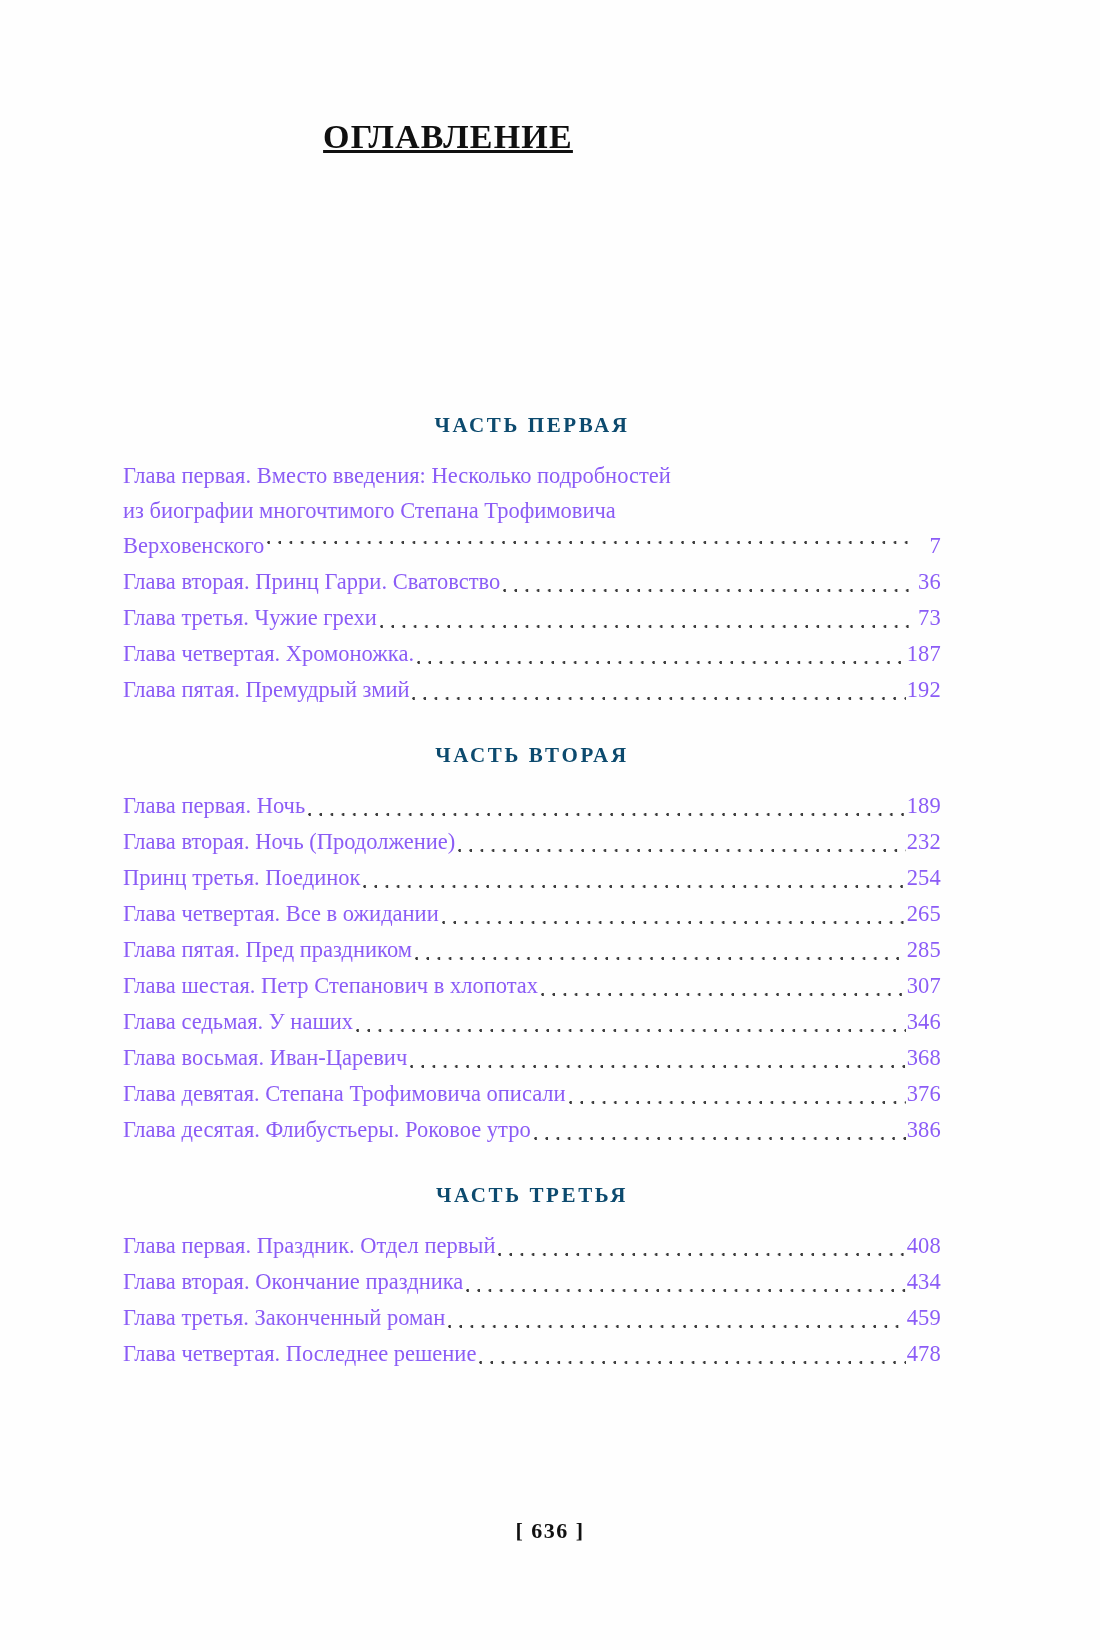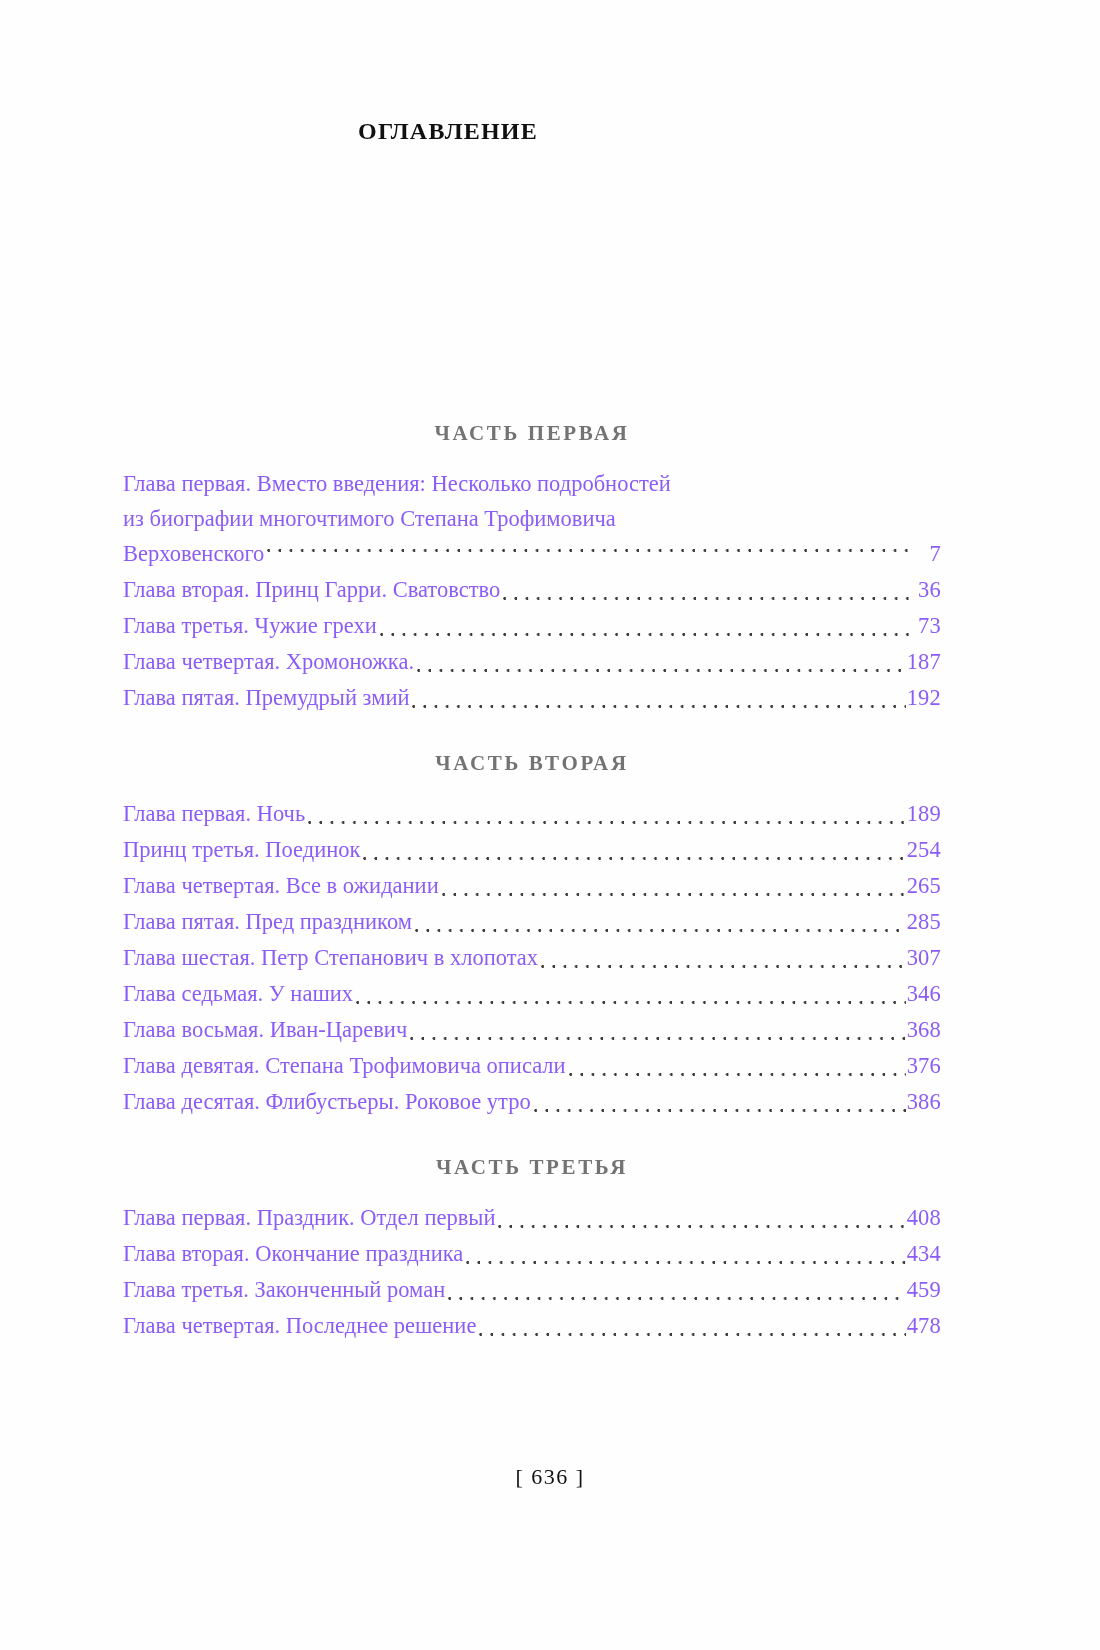--- a/index.html
+++ b/index.html
@@ -22,24 +22,25 @@
     background: #fefefe;
   }
 
   
   .toc-title {
     position: absolute;
     top: 118px;
     left: 0;
     width: 896px;
     text-align: center;
-    font-size: 24px;
+    font-size: 34px;
     font-weight: bold;
     letter-spacing: 1.2px;
     color: #101010;
+    text-decoration: underline;
   }
 
   
   .content {
     position: absolute;
     top: 405px;
     left: 123px;
     width: 818px;
   }
 
@@ -48,23 +49,23 @@
   }
   .part + .part {
     margin-top: 36px;
   }
 
   .part-heading {
     text-align: center;
     font-size: 21px;
     font-weight: bold;
     letter-spacing: 2.6px;
-    color: #737373;
+    color: #0c4a6e;
     margin-bottom: 20px;
-    margin-top: 16px;
+    margin-top: 8px;
   }
 
   .entries {
     list-style: none;
     margin: 0;
     padding: 0;
   }
 
   .entry {
     position: relative;
@@ -113,26 +114,26 @@
     display: flex;
     align-items: center;
   }
   .entry.multiline .last-line .entry-title {
     flex: 0 1 auto;
   }
 
   
   .footer {
     position: absolute;
-    top: 1464px;
+    top: 1518px;
     left: 0;
     width: 1100px;
     text-align: center;
     font-size: 22px;
-    font-weight: normal;
+    font-weight: bold;
     letter-spacing: 1.5px;
     color: #101010;
   }
 </style>
 </head>
 <body>
 
 <div class="page">
 
   <div class="toc-title">ОГЛАВЛЕНИЕ</div>
@@ -185,20 +186,25 @@
     <section class="part">
       <div class="part-heading">ЧАСТЬ ВТОРАЯ</div>
       <ul class="entries">
 
         <li class="entry">
           <span class="entry-title">Глава первая. Ночь</span>
           <span class="leader"></span>
           <span class="entry-page">189</span>
         </li>
         <li class="entry">
+          <span class="entry-title">Глава вторая. Ночь (Продолжение)</span>
+          <span class="leader"></span>
+          <span class="entry-page">232</span>
+        </li>
+        <li class="entry">
           <span class="entry-title">Принц третья. Поединок</span>
           <span class="leader"></span>
           <span class="entry-page">254</span>
         </li>
         <li class="entry">
           <span class="entry-title">Глава четвертая. Все в ожидании</span>
           <span class="leader"></span>
           <span class="entry-page">265</span>
         </li>
         <li class="entry">

